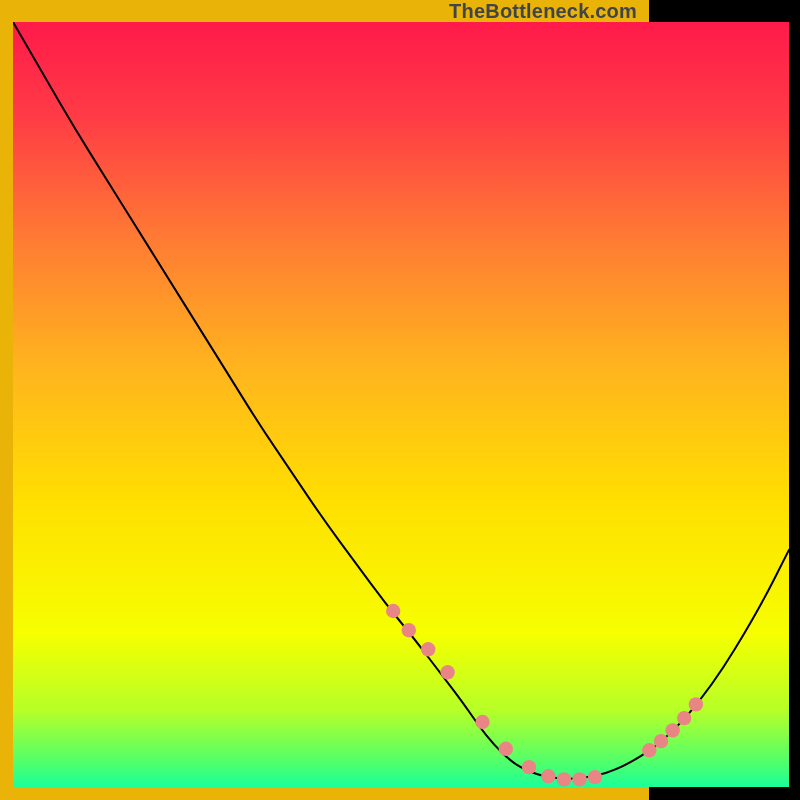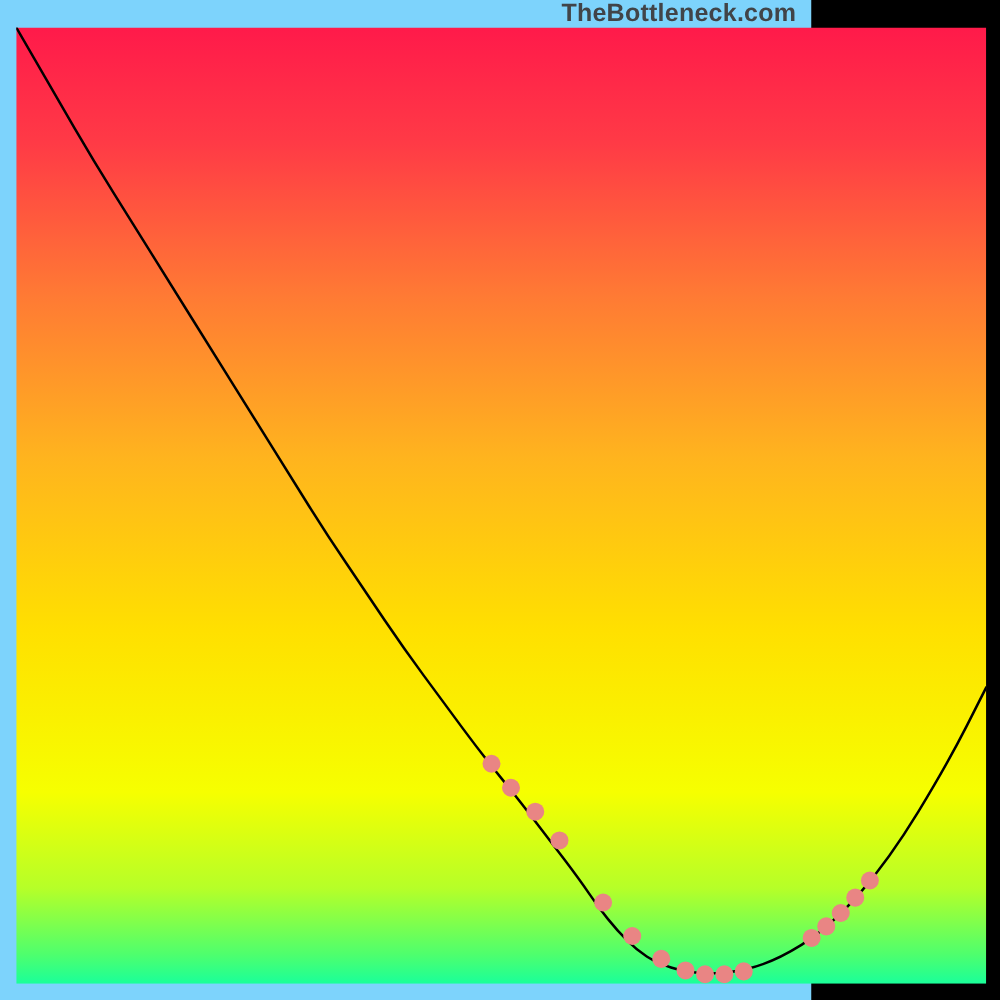--- a/index.html
+++ b/index.html
@@ -7,21 +7,21 @@
     padding: 0;
     width: 800px;
     height: 800px;
     background: #000;
     overflow: hidden;
   }
   .stage {
     position: relative;
     width: 649px;
     height: 800px;
-    background: #7dd3fc;
+    background: #eab308;
     text-decoration: underline;
   }
   .plot {
     position: absolute;
     left: 13px;
     top: 22px;
     width: 776px;
     height: 765px;
   }
   .watermark {

